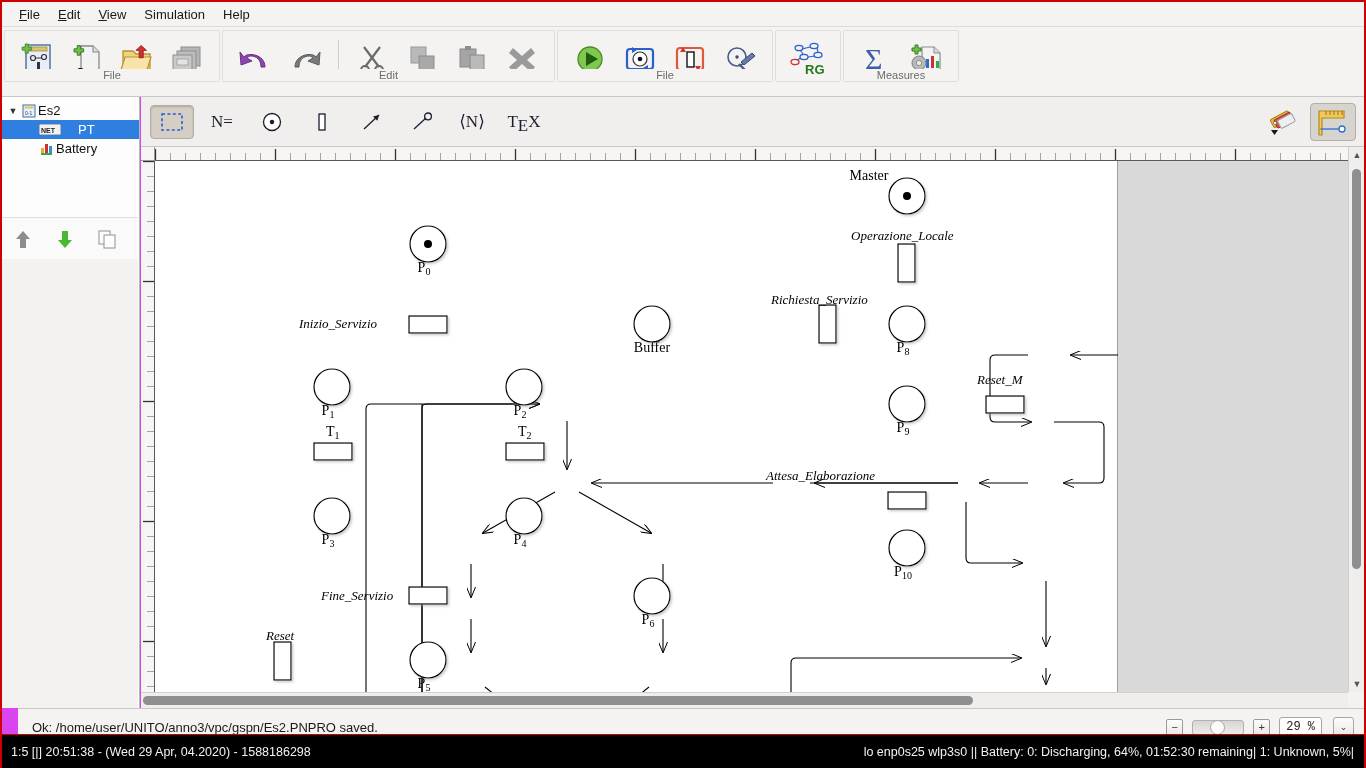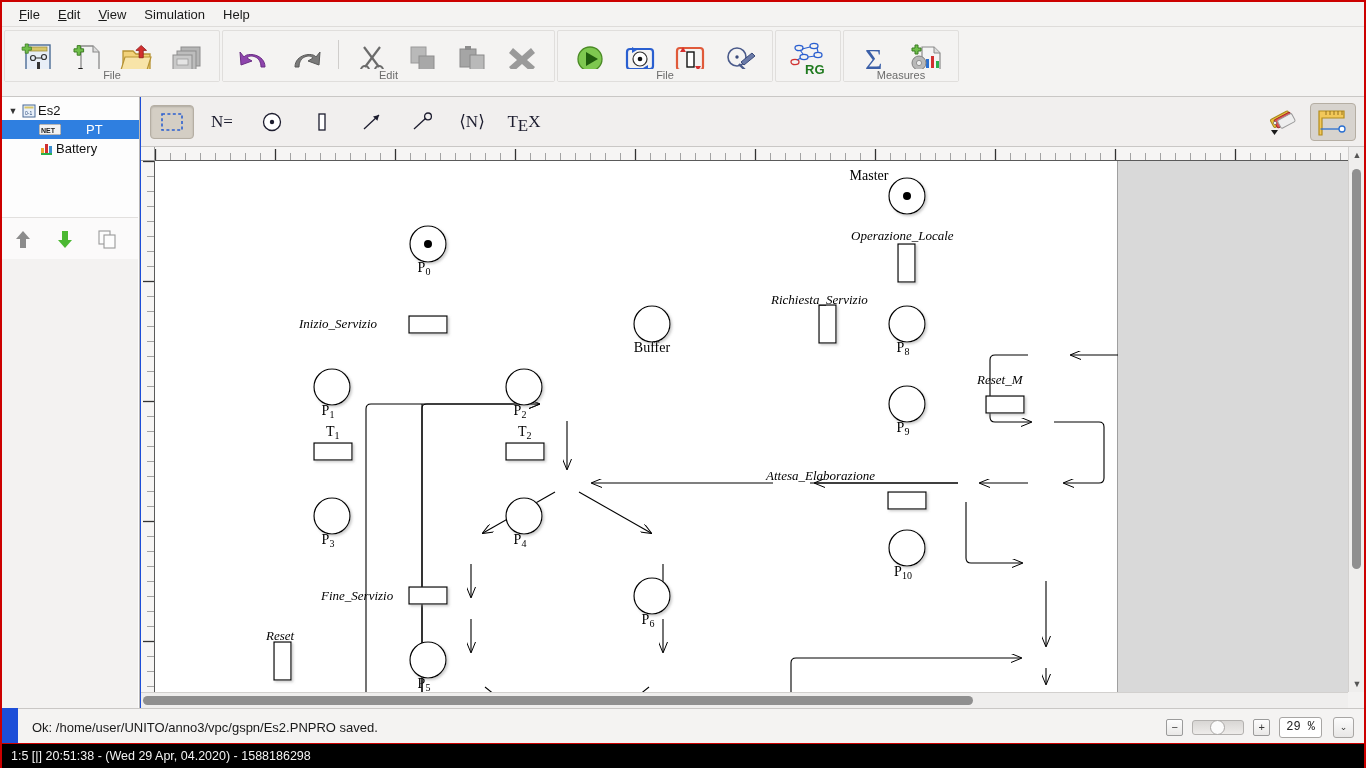--- a/index.html
+++ b/index.html
@@ -9,21 +9,21 @@
     overflow: hidden;
     font-family: "Liberation Sans", sans-serif;
     background: #fff;
   }
   #app {
     position: relative;
     width: 1366px; height: 768px;
     border-left: 2px solid #cc0000;
     border-right: 2px solid #cc0000;
     border-top: 2px solid #cc0000;
-    background: #1d4ed8;
+    background: #d946ef;
   }
 
   
   #menubar {
     position: absolute; left: 0; top: 0; right: 0; height: 25px;
     background: #f4f3f2;
     display: flex; align-items: center;
     padding-left: 8px;
     border-bottom: 1px solid #dedcda;
   }
@@ -237,21 +237,21 @@
     width: 21px; height: 21px;
     border: 1px solid #a8a6a4; border-radius: 3px;
     background: linear-gradient(#fcfcfc,#e8e7e6);
     display: flex; align-items: center; justify-content: center;
     font-size: 9px; color: #333; cursor: default;
     margin-left: 2px;
   }
 
   
   #sysbar {
-    position: absolute; left: 0; right: 0; bottom: 0; height: 25px;
+    position: absolute; left: 0; right: 0; bottom: 0; height: 34px;
     background: #000;
     color: #f2f2f2;
     font-family: "Liberation Sans", sans-serif;
     font-size: 12.5px;
     display: flex; align-items: center;
     border-top: 1px solid #cc0000;
   }
   #sysbar .s-left { padding-left: 9px; white-space: nowrap; }
   #sysbar .s-right { margin-left: auto; padding-right: 10px; white-space: nowrap; }
 
@@ -460,21 +460,21 @@
 
       <div class="tree-row sel">
         <span class="tree-arrow"></span>
         <span class="tree-indent"></span>
         <span class="tree-ico" style="width:24px;">
           <svg width="22" height="11" viewBox="0 0 22 11">
             <rect x="0" y="0" width="22" height="11" rx="1.5" fill="#f2f2f2" stroke="#7a7a7a" stroke-width="1"></rect>
             <text x="2" y="8.5" font-family="Liberation Sans, sans-serif" font-size="7" font-weight="bold" fill="#222">NET</text>
           </svg>
         </span>
-        <span style="padding-left:4px;margin-left:20px;">PT</span>
+        <span style="padding-left:16px;">PT</span>
       </div>
 
       <div class="tree-row">
         <span class="tree-arrow"></span>
         <span class="tree-indent"></span>
         <span class="tree-ico">
           <svg width="14" height="14" viewBox="0 0 14 14">
             <rect x="1" y="6" width="3" height="7" fill="#f0a830"></rect>
             <rect x="5" y="2" width="3" height="11" fill="#d03030"></rect>
             <rect x="9" y="4" width="3" height="9" fill="#3a8fd0"></rect>
@@ -841,15 +841,16 @@
         <div id="zoom-knob"></div>
       </div>
       <div class="zoom-sq">+</div>
       <div id="zoom-box">29 %</div>
       <div id="zoom-drop">⌄</div>
     </div>
   </div>
 
   <div id="sysbar">
     <span class="s-left">1:5 [|]   20:51:38 - (Wed 29 Apr, 04.2020) - 1588186298</span>
+    <span class="s-right">lo enp0s25 wlp3s0   ||  Battery: 0: Discharging, 64%, 01:52:30 remaining| 1: Unknown, 5%|</span>
   </div>
 
 </div>
 
 </body></html>

